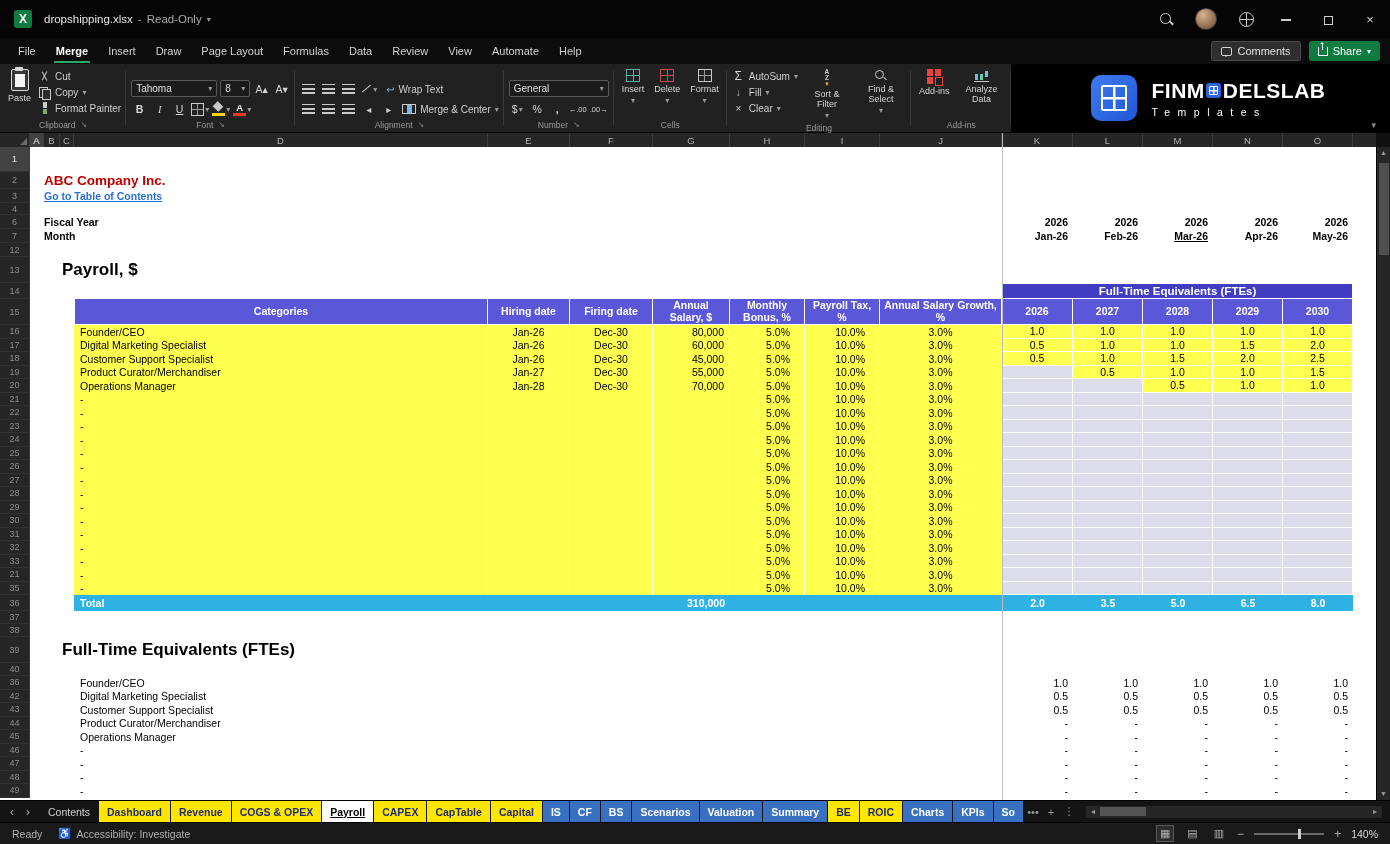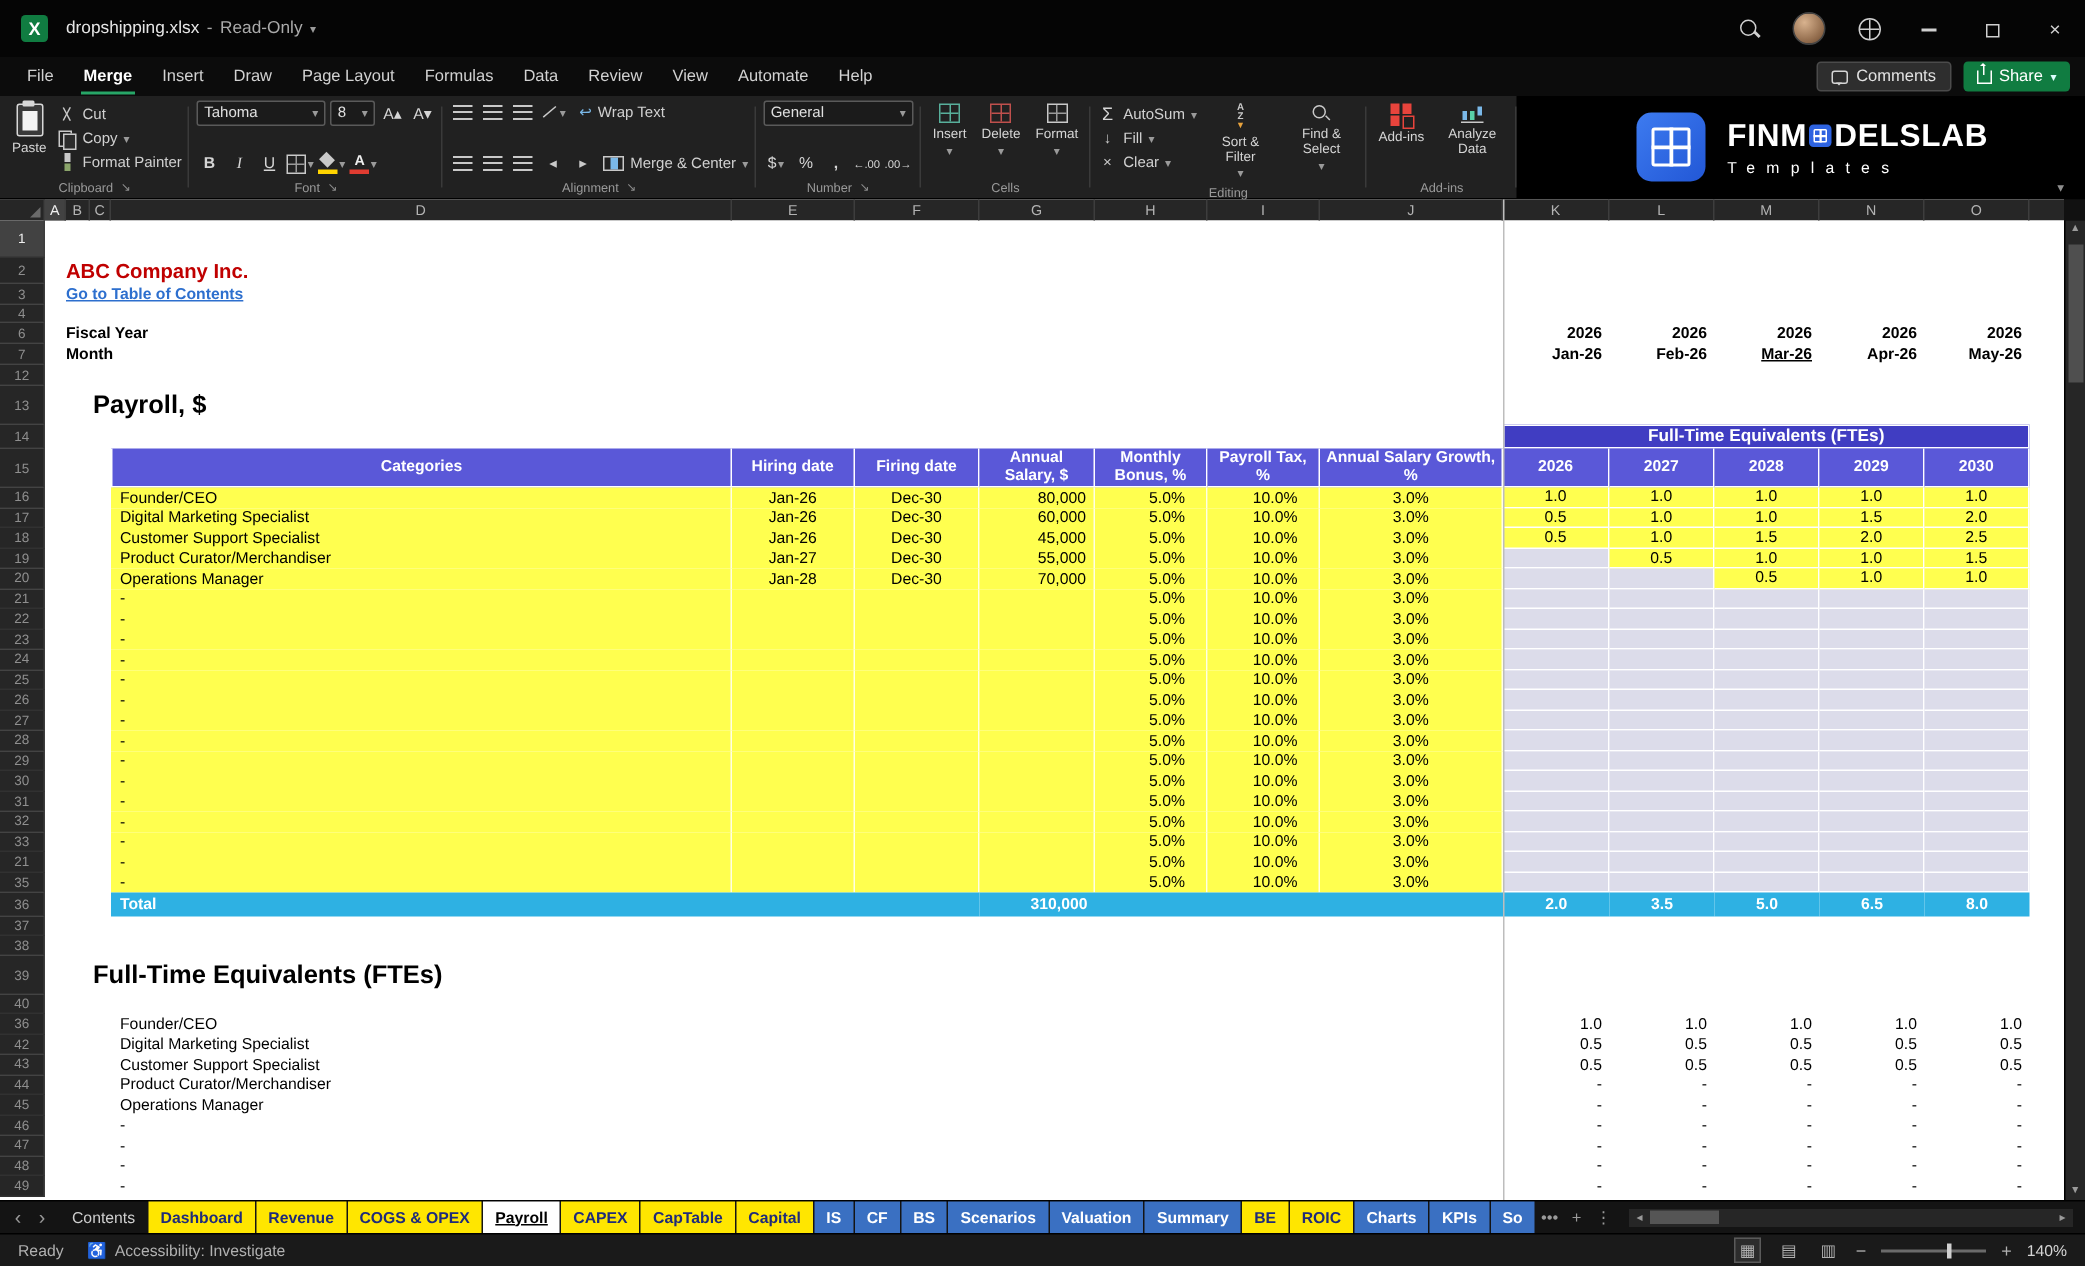--- a/index.html
+++ b/index.html
@@ -40,21 +40,21 @@
   .i-comment::after { content:''; position:absolute; left:2px; bottom:-4px; border:2.5px solid transparent; border-top-color:#d5d5d5; }
   .i-share { width:10px; height:9px; border:1.2px solid #fff; border-top:none; position:relative; display:inline-block; }
   .i-share::before { content:''; position:absolute; left:3.5px; top:-4px; width:1.2px; height:7px; background:#fff; }
   .i-share::after { content:''; position:absolute; left:1.5px; top:-4px; border:2.5px solid transparent; border-bottom-color:#fff; transform:translateY(-3px); }
 
   
   .ribbon { height:69px; background:#212121; display:flex; position:relative; border-bottom:1px solid #000; }
   .rgroup { display:flex; flex-direction:column; padding:3px 5px 0; position:relative; flex:none; }
   .rgroup::after { content:''; position:absolute; right:0; top:7px; bottom:7px; width:1px; background:#3a3a3a; }
   .rg-body { flex:1; display:flex; align-items:flex-start; gap:4px; }
-  .rg-body.col { flex-direction:column; justify-content:space-between; gap:4px; }
+  .rg-body.col { flex-direction:column; justify-content:flex-end; gap:4px; }
   .rg-label { height:15px; font-size:8.5px; color:#9a9a9a; display:flex; align-items:center; justify-content:center; gap:5px; }
   .launch { font-size:8px; color:#8a8a8a; }
   .bigbtn { display:flex; flex-direction:column; align-items:center; justify-content:flex-start; gap:2px; font-size:9px; color:#d5d5d5; padding:2px 3px; cursor:pointer; text-align:center; line-height:10px; }
   .scol { display:flex; flex-direction:column; gap:2px; padding-top:2px; }
   .sbtn { display:flex; align-items:center; gap:4px; font-size:10px; color:#d0d0d0; height:14px; cursor:pointer; white-space:nowrap; }
   .frow { display:flex; align-items:center; gap:3px; }
   .combo { height:17px; background:#1b1b1b; border:1px solid #5a5a5a; border-radius:2px; color:#e0e0e0; font-size:10px; display:flex; align-items:center; justify-content:space-between; padding:0 4px; gap:4px; }
   .w86 { width:86px; } .w30 { width:30px; } .w100 { width:100px; }
   .tbtn { min-width:17px; height:16px; display:flex; align-items:center; justify-content:center; font-size:10.5px; color:#d5d5d5; gap:1px; cursor:pointer; }
   .tbtn.bold { font-weight:800; } .tbtn.ital { font-style:italic; font-family:"Liberation Serif",serif; } .tbtn.unde { text-decoration:underline; }

